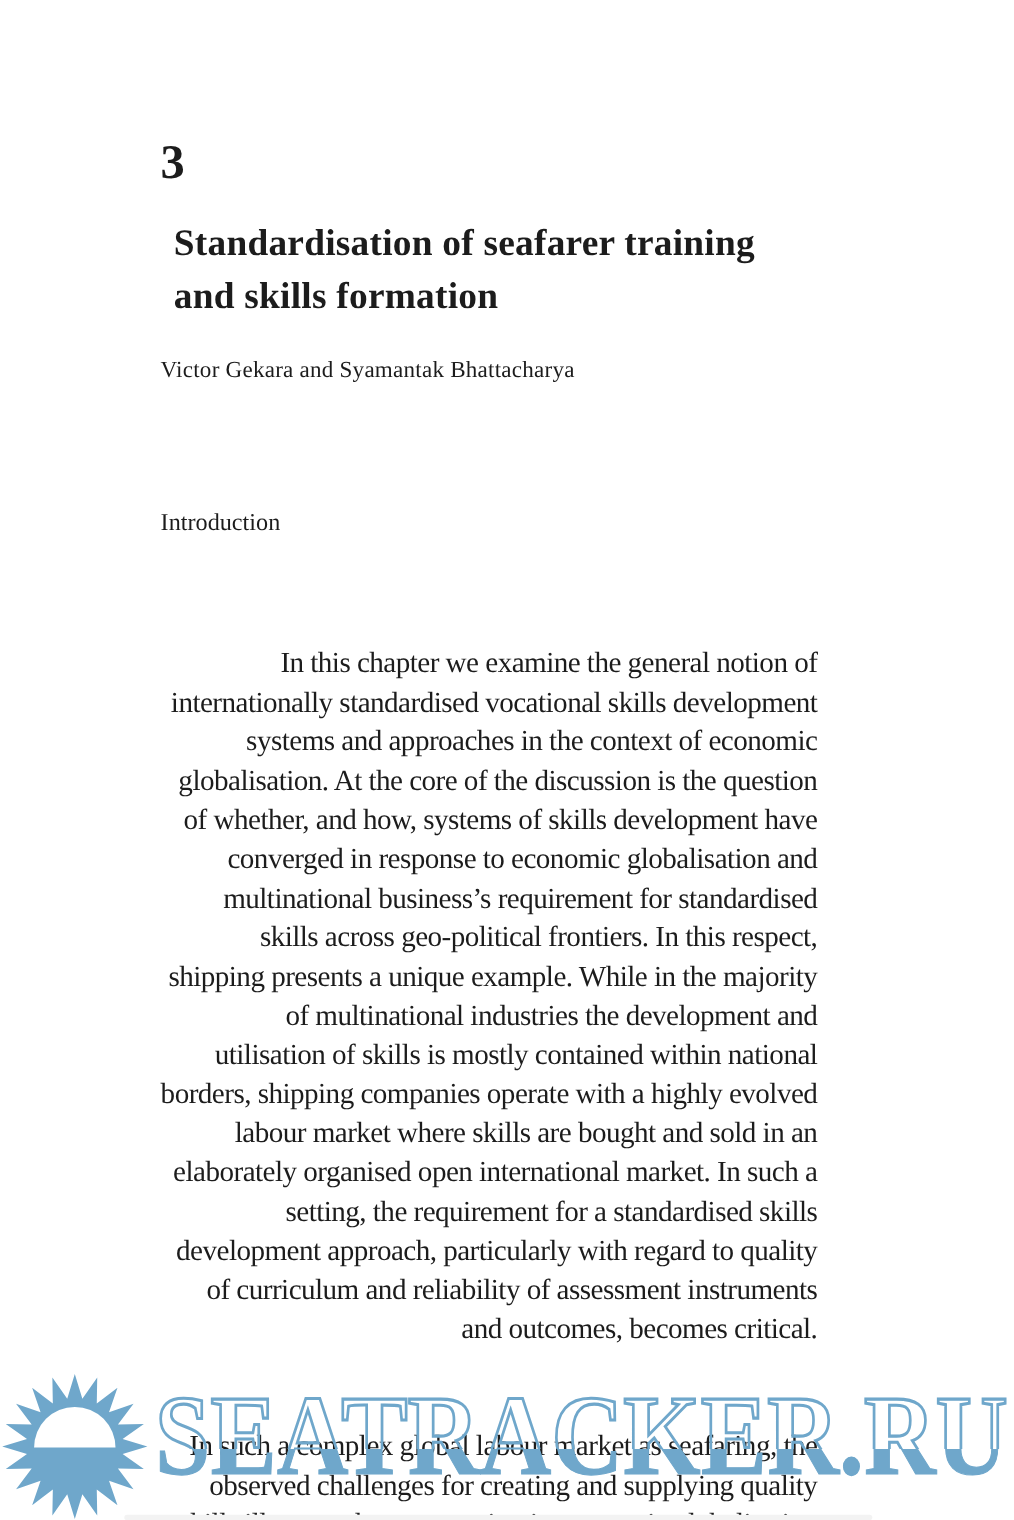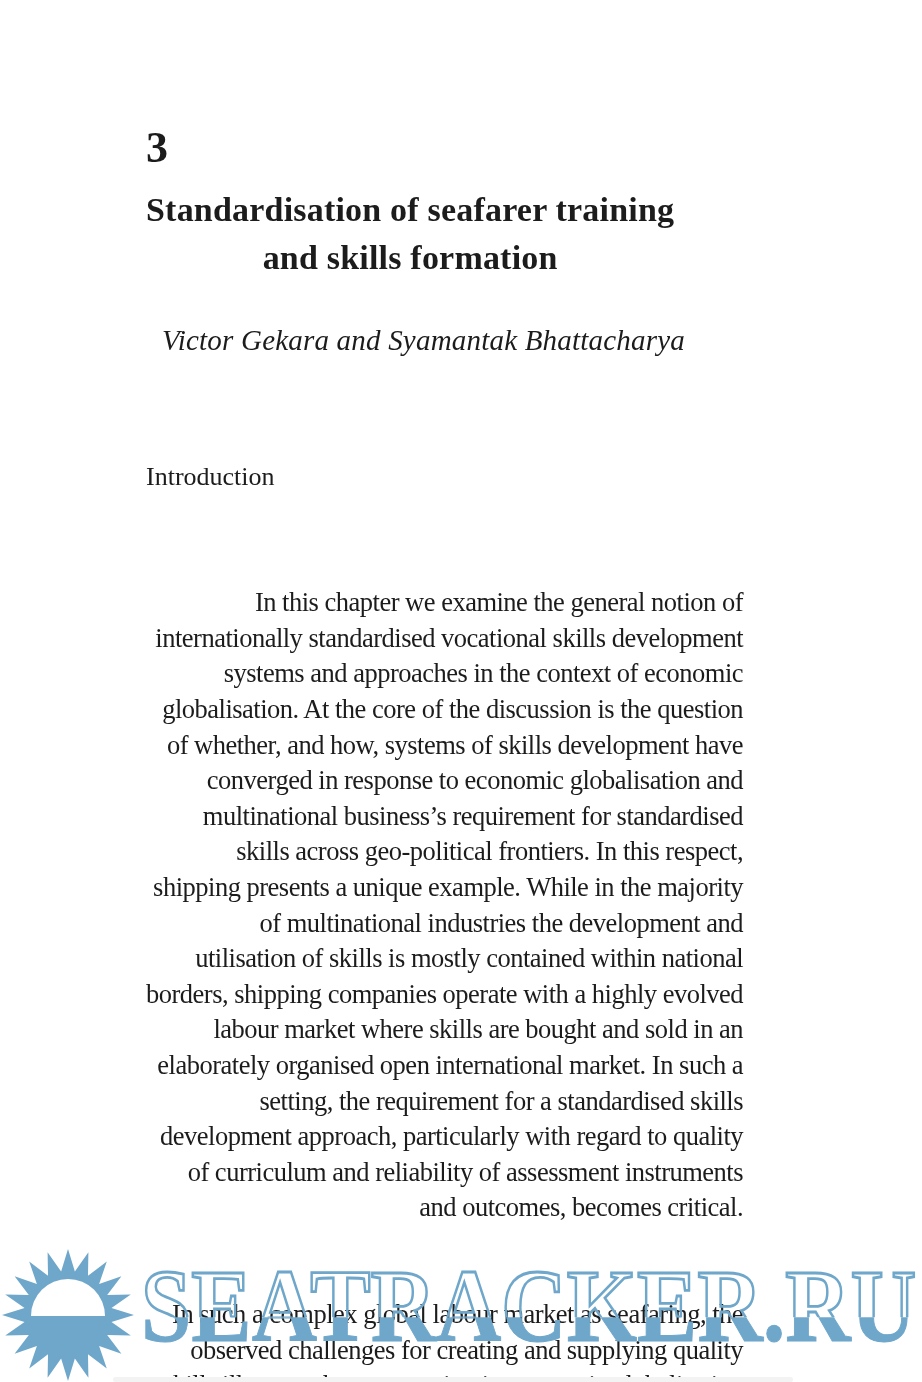--- a/index.html
+++ b/index.html
@@ -14,26 +14,26 @@
   .chapter-number{
     position:absolute;left:146px;top:124px;
     font-size:44px;font-weight:700;line-height:1.1;
   }
   .chapter-title{
     position:absolute;left:146px;top:186px;
     font-size:34px;font-weight:700;line-height:48px;
     white-space:pre;letter-spacing:0.2px;
   }
   .authors{
-    position:absolute;left:162px;top:324px;
-    font-size:29px;font-style:italic;letter-spacing:0.2px;
+    position:absolute;left:146px;top:324px;
+    font-size:21px;letter-spacing:0.2px;
   }
   .section-heading{
     position:absolute;left:146px;top:462px;
-    font-size:26px;font-weight:400;
+    font-size:22px;font-weight:400;
   }
   .body-text{
     position:absolute;left:146px;top:514px;
     font-size:26.5px;line-height:35.6px;
     letter-spacing:-0.5px;
     white-space:pre;
   }
   .paragraph{white-space:pre;text-align:right;}
   
   .watermark{position:absolute;left:0;top:0;width:100%;height:100%;pointer-events:none;border-radius:28px;}
@@ -67,21 +67,21 @@
     background:#f3f3f3;
   }
 </style>
 </head>
 <body>
 
 <div class="page">
 
   <div class="chapter-number">3</div>
 
-  <h1 class="chapter-title" style="margin:0;text-align:center;">Standardisation of seafarer training
+  <h1 class="chapter-title" style="margin:12px;">Standardisation of seafarer training
 and skills formation</h1>
 
   <div class="authors">Victor Gekara and Syamantak Bhattacharya</div>
 
   <div class="section-heading">Introduction</div>
 
   <div class="body-text">
     <div class="paragraph">In this chapter we examine the general notion of
 internationally standardised vocational skills development
 systems and approaches in the context of economic

